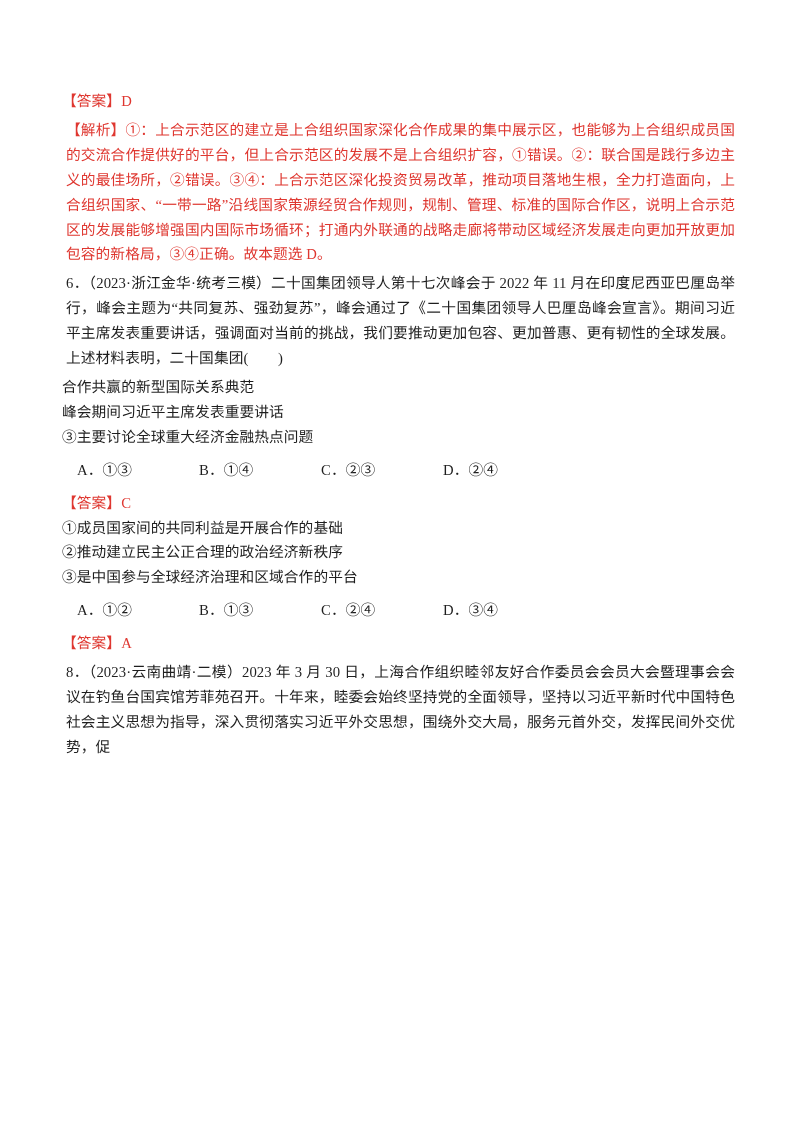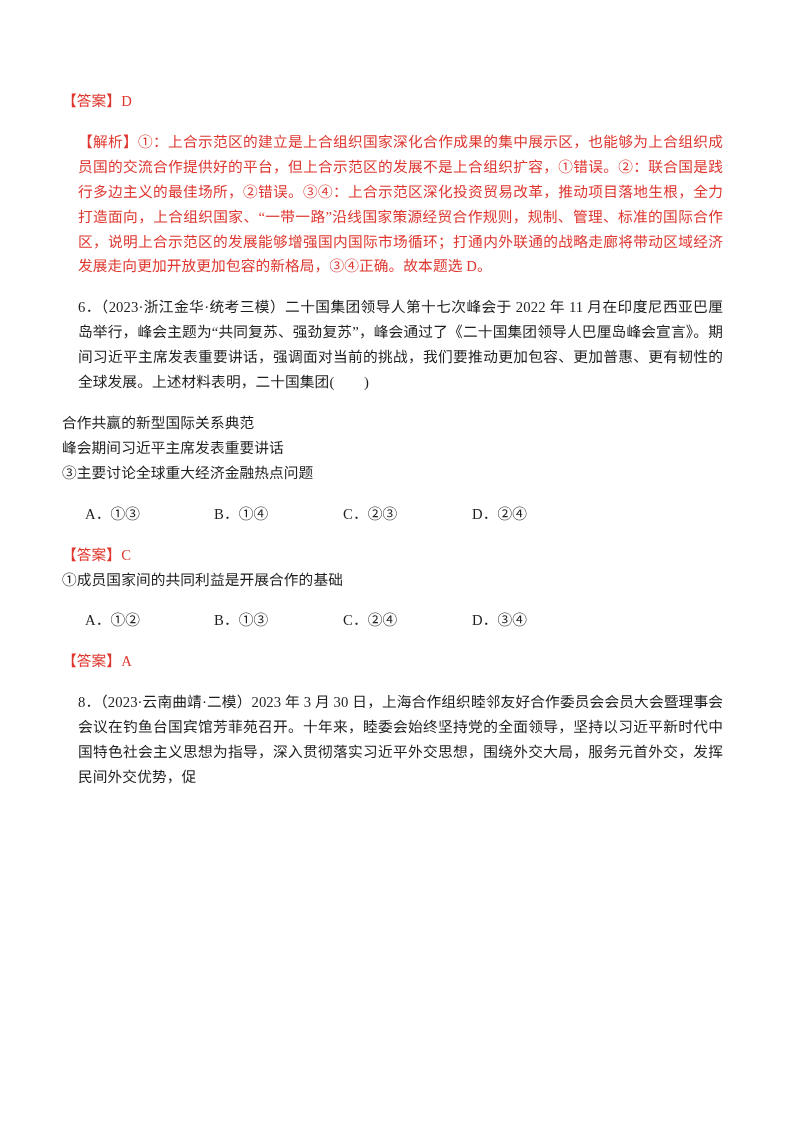--- a/index.html
+++ b/index.html
@@ -14,32 +14,31 @@
     box-sizing: border-box;
     width: 800px;
     height: 924px;
     padding: 89px 61px 0 62px;
     font-size: 14.7px;
     line-height: 24.9px;
     color: #1e1e1e;
     letter-spacing: 0.1px;
   }
   .para {
-    margin: 16px;
+    margin: 4px;
     text-align: justify;
     text-justify: inter-ideograph;
   }
   .line { margin: 0; }
   .red { color: #df3730; }
   .options {
     display: grid;
     grid-template-columns: 122px 122px 122px auto;
     padding-left: 7px;
-    margin: 16px;
-    gap: 7px;
+    margin: 8px;
   }
   .options span { white-space: nowrap; }
 </style>
 </head>
 <body>
 
 <main class="page">
 
   <p class="line red"><span>【答案】</span><span>D</span></p>
   <p class="para red"><span>【解析】</span><span>①：上合示范区的建立是上合组织国家深化合作成果的集中展示区，也能够为上合组织成员国的交流合作提供好的平台，但上合示范区的发展不是上合组织扩容，①错误。②：联合国是践行多边主义的最佳场所，②错误。③④：上合示范区深化投资贸易改革，推动项目落地生根，全力打造面向，上合组织国家、“一带一路”沿线国家策源经贸合作规则，规制、管理、标准的国际合作区，说明上合示范区的发展能够增强国内国际市场循环；打通内外联通的战略走廊将带动区域经济发展走向更加开放更加包容的新格局，③④正确。故本题选 D。</span></p>
@@ -50,20 +49,22 @@
   <p class="line">③主要讨论全球重大经济金融热点问题</p>
   <p class="options">
     <span>A．①③</span>
     <span>B．①④</span>
     <span>C．②③</span>
     <span>D．②④</span>
   </p>
   <p class="line red"><span>【答案】</span><span>C</span></p>
 
   <p class="line">①成员国家间的共同利益是开展合作的基础</p>
+  <p class="line">②推动建立民主公正合理的政治经济新秩序</p>
+  <p class="line">③是中国参与全球经济治理和区域合作的平台</p>
   <p class="options">
     <span>A．①②</span>
     <span>B．①③</span>
     <span>C．②④</span>
     <span>D．③④</span>
   </p>
   <p class="line red"><span>【答案】</span><span>A</span></p>
 
   <p class="para"><span>8．</span><span>（2023·云南曲靖·二模）</span><span>2023 年 3 月 30 日，上海合作组织睦邻友好合作委员会会员大会暨理事会会议在钓鱼台国宾馆芳菲苑召开。十年来，睦委会始终坚持党的全面领导，坚持以习近平新时代中国特色社会主义思想为指导，深入贯彻落实习近平外交思想，围绕外交大局，服务元首外交，发挥民间外交优势，促</span></p>
 

